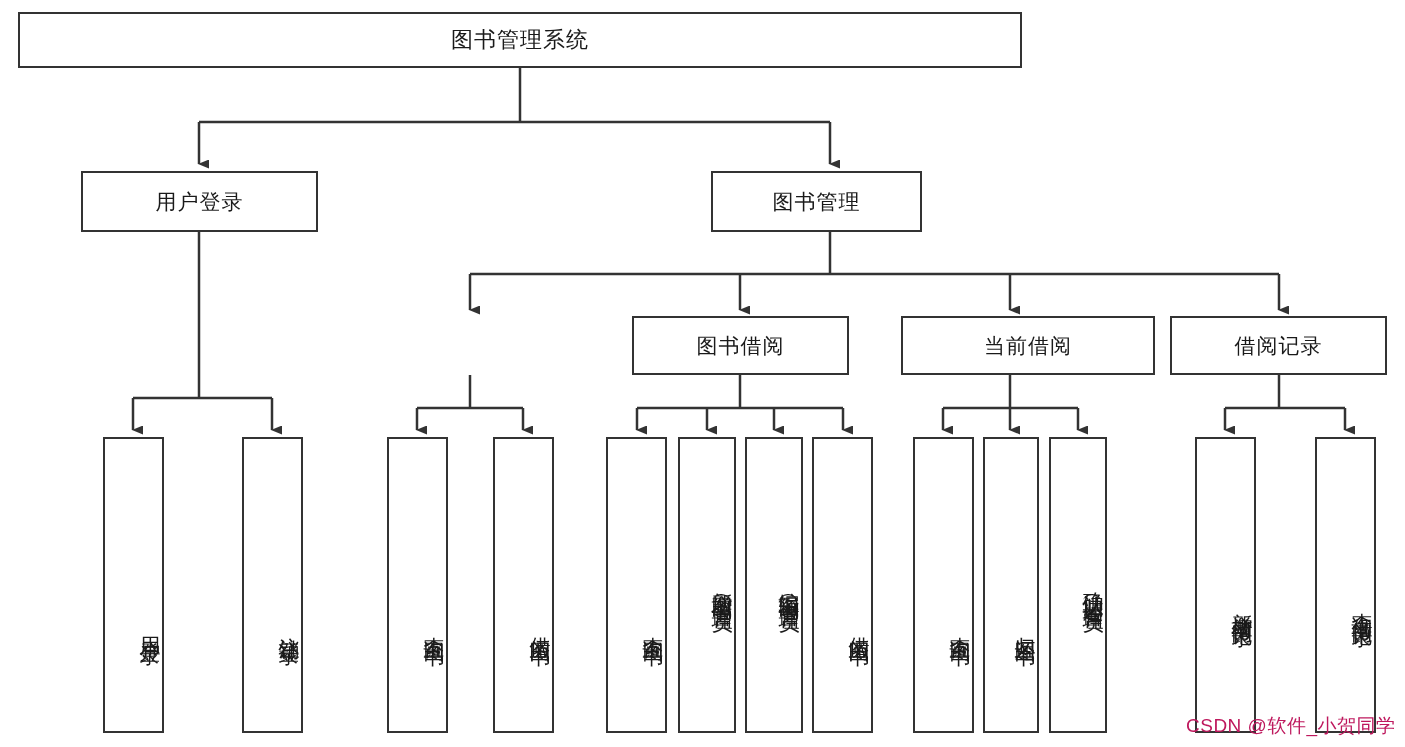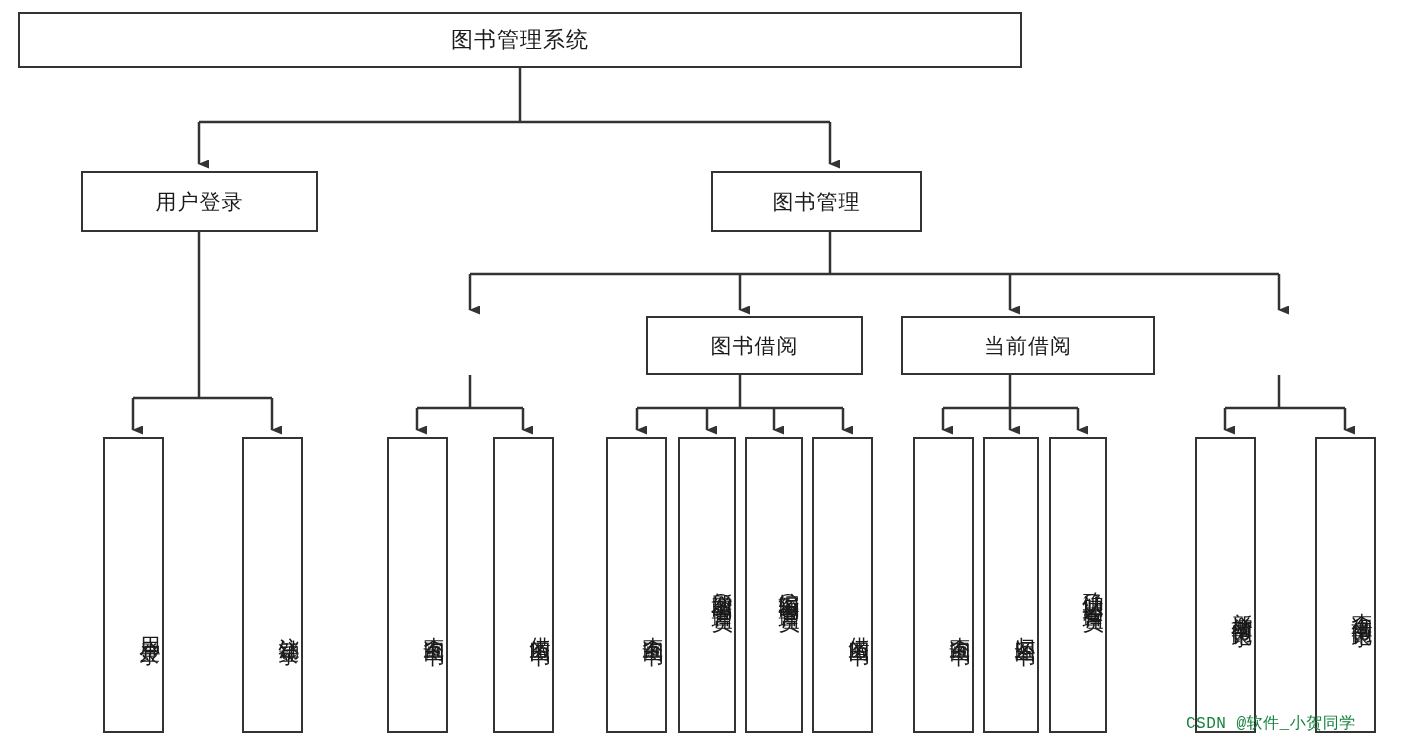--- a/index.html
+++ b/index.html
@@ -61,26 +61,25 @@
     display: block;
     white-space: nowrap;
   }
   .node.vert.tall .vlabel {
     padding-top: 0px;
   }
   .watermark {
     position: absolute;
     left: 1186px;
     top: 713px;
-    font-size: 16px;
-    color: #15803d;
+    font-size: 19px;
+    color: #be185d;
     white-space: nowrap;
     z-index: 3;
     letter-spacing: 0.5px;
-    font-family: Liberation Mono, monospace;
   }
 </style>
 </head>
 <body>
 
 <div id="canvas">
 
   <svg id="edges" viewBox="0 0 1405 747" xmlns="http://www.w3.org/2000/svg">
     <defs>
       <marker id="arrow" markerWidth="9" markerHeight="11" refX="4.5" refY="10" orient="auto" markerUnits="userSpaceOnUse">
@@ -137,26 +136,29 @@
     <span>图书管理系统</span>
   </div>
 
   <div class="node horiz" style="left:81px; top:171px; width:237px; height:61px;">
     <span>用户登录</span>
   </div>
   <div class="node horiz" style="left:711px; top:171px; width:211px; height:61px;">
     <span>图书管理</span>
   </div>
 
-  <div class="node horiz" style="left:632px; top:316px; width:217px; height:59px;margin-left:14px;">
+  <div class="node horiz" style="left:632px; top:316px; width:217px; height:59px;">
     <span>图书借阅</span>
   </div>
   <div class="node horiz" style="left:901px; top:316px; width:254px; height:59px;">
     <span>当前借阅</span>
   </div>
+  <div class="node horiz" style="left:1170px; top:316px; width:217px; height:59px;">
+    <span>借阅记录</span>
+  </div>
 
   <div class="node vert" style="left:103px; top:437px; width:61px; height:296px; padding-top:82px;">
     <span class="vlabel">用户登录</span>
   </div>
   <div class="node vert" style="left:242px; top:437px; width:61px; height:296px; padding-top:82px;">
     <span class="vlabel">注销登录</span>
   </div>
 
   <div class="node vert" style="left:387px; top:437px; width:61px; height:296px; padding-top:82px;">
     <span class="vlabel">查询图书</span>

